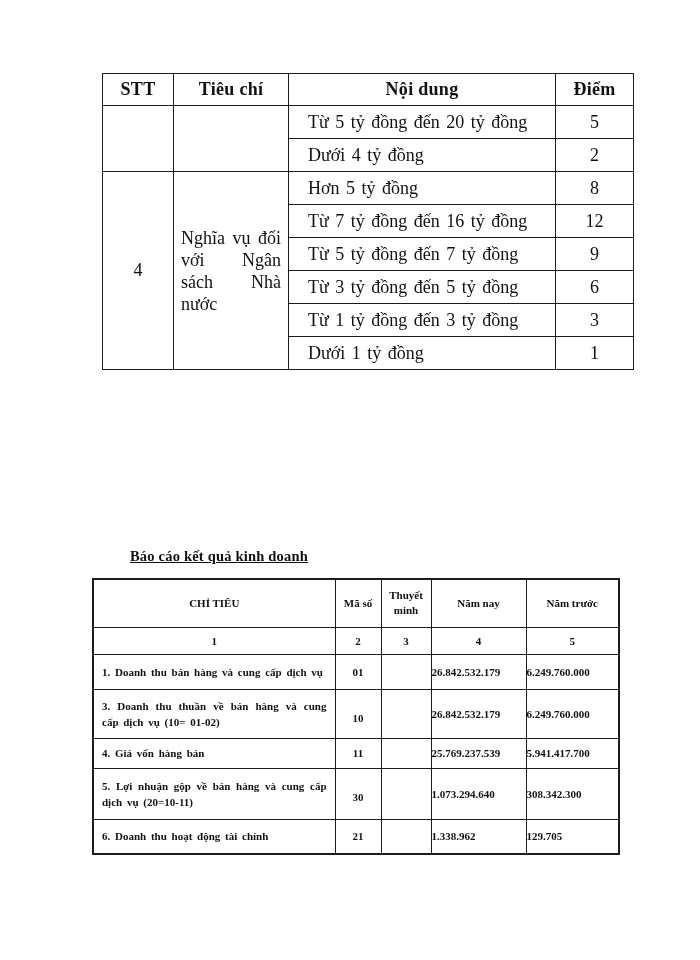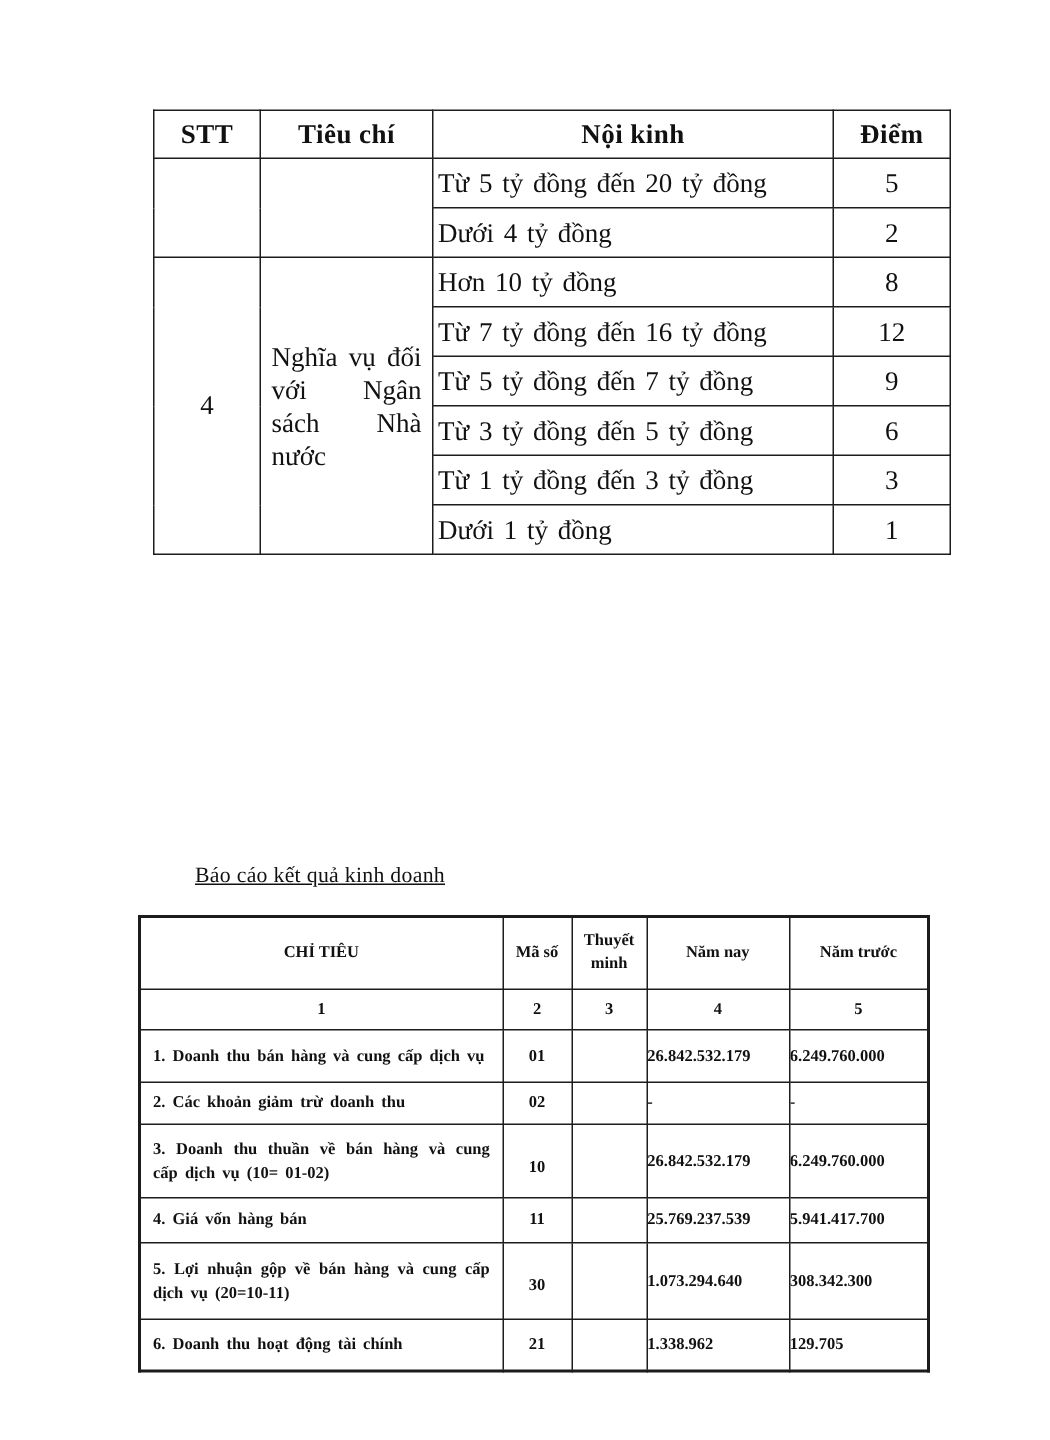--- a/index.html
+++ b/index.html
@@ -23,33 +23,33 @@
     overflow: hidden;
   }
   .criteria th { font-weight: bold; text-align: center; height: 32px; letter-spacing: 0.3px; }
   .criteria td { height: 33px; }
   .col-stt { width: 71px; }
   .col-tieuchi { width: 115px; }
   .col-noidung { width: 267px; }
   .col-diem { width: 78px; }
   .cell-stt { text-align: center; }
   .cell-tieuchi { text-align: justify; padding: 0 7px; line-height: 22px; }
-  .cell-noidung { text-align: left; padding-left: 3px; word-spacing: 2px; }
+  .cell-noidung { text-align: left; padding-left: 19px; word-spacing: 2px; }
   .cell-diem { text-align: center; }
 
   
   .report-title {
-    position: absolute; left: 130px; top: 576px;
-    font-size: 14.5px; font-weight: normal;
+    position: absolute; left: 130px; top: 548px;
+    font-size: 14.5px; font-weight: bold;
     text-decoration: underline;
     letter-spacing: 0.2px;
   }
 
   
-  .report-wrap { position: absolute; left: 92px; top: 578px; margin-top: 32px; }
+  .report-wrap { position: absolute; left: 92px; top: 578px; }
   .report { width: 526px; font-size: 11px; font-weight: bold; }
   .report th, .report td {
     border: 1px solid #1c1c1c;
     vertical-align: middle;
     overflow: hidden;
   }
   .report { border: 2px solid #1c1c1c; }
   .col-chitieu { width: 242px; }
   .col-maso { width: 46px; }
   .col-thuyetminh { width: 50px; }
@@ -82,37 +82,37 @@
       <colgroup>
         <col class="col-stt">
           <col class="col-tieuchi">
           <col class="col-noidung">
           <col class="col-diem">
       </colgroup>
       <tbody>
           <tr>
         <th>STT</th>
         <th>Tiêu chí</th>
-        <th>Nội kinh</th>
+        <th>Nội dung</th>
         <th>Điểm</th>
       </tr>
       <tr>
         <td class="cell-stt" rowspan="2"></td>
         <td class="cell-tieuchi" rowspan="2"></td>
         <td class="cell-noidung">Từ 5 tỷ đồng đến 20 tỷ đồng</td>
         <td class="cell-diem">5</td>
       </tr>
       <tr>
         <td class="cell-noidung">Dưới 4 tỷ đồng</td>
         <td class="cell-diem">2</td>
       </tr>
       <tr>
         <td class="cell-stt" rowspan="6">4</td>
         <td class="cell-tieuchi" rowspan="6">Nghĩa vụ đối với Ngân sách Nhà nước</td>
-        <td class="cell-noidung">Hơn 10 tỷ đồng</td>
+        <td class="cell-noidung">Hơn 5 tỷ đồng</td>
         <td class="cell-diem">8</td>
       </tr>
       <tr>
         <td class="cell-noidung">Từ 7 tỷ đồng đến 16 tỷ đồng</td>
         <td class="cell-diem">12</td>
       </tr>
       <tr>
         <td class="cell-noidung">Từ 5 tỷ đồng đến 7 tỷ đồng</td>
         <td class="cell-diem">9</td>
       </tr>
@@ -158,27 +158,20 @@
         <td>4</td>
         <td>5</td>
       </tr>
       <tr class="rh1">
         <td class="cell-chitieu one-line">1. Doanh thu bán hàng và cung cấp dịch vụ</td>
         <td class="cell-maso">01</td>
         <td class="cell-thuyetminh"></td>
         <td class="cell-num">26.842.532.179</td>
         <td class="cell-num">6.249.760.000</td>
       </tr>
-      <tr class="rh2">
-        <td class="cell-chitieu one-line">2. Các khoản giảm trừ doanh thu</td>
-        <td class="cell-maso">02</td>
-        <td class="cell-thuyetminh"></td>
-        <td class="cell-num">-</td>
-        <td class="cell-num">-</td>
-      </tr>
       <tr class="rh3">
         <td class="cell-chitieu two-line">3. Doanh thu thuần về bán hàng và cung cấp dịch vụ (10= 01-02)</td>
         <td class="cell-maso vtop">10</td>
         <td class="cell-thuyetminh"></td>
         <td class="cell-num">26.842.532.179</td>
         <td class="cell-num">6.249.760.000</td>
       </tr>
       <tr class="rh4">
         <td class="cell-chitieu one-line">4. Giá vốn hàng bán</td>
         <td class="cell-maso">11</td>

